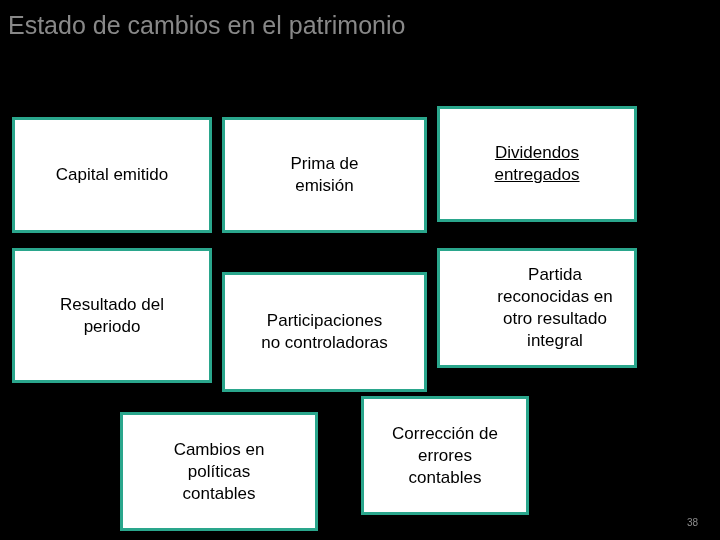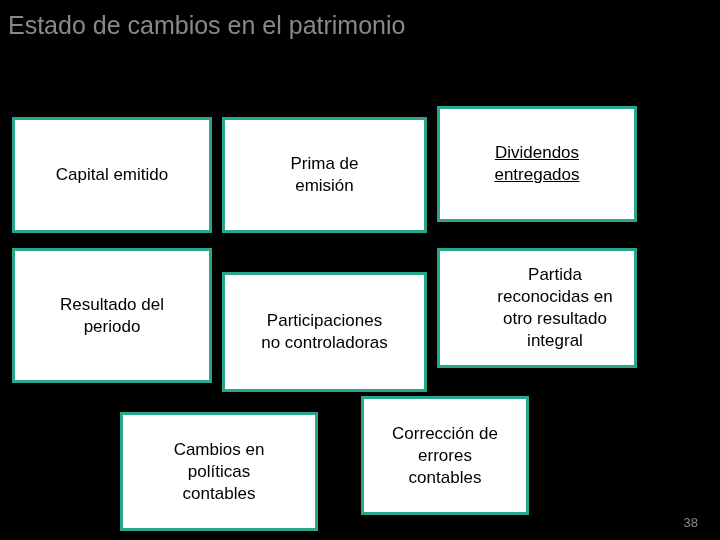--- a/index.html
+++ b/index.html
@@ -66,21 +66,21 @@
   #box-partida-integral  { left: 437px; top: 248px; width: 200px; height: 120px; padding-left: 36px; }
 
   
   #box-cambios-politicas { left: 120px; top: 384px; width: 198px; height: 119px; margin-top: 28px; }
   #box-correccion-errores{ left: 333px; top: 396px; width: 168px; height: 119px; margin-left: 28px; }
 
   .page-number {
     position: absolute;
     right: 22px;
     bottom: 12px;
-    font-size: 13px;
+    font-size: 10px;
     line-height: 11px;
     color: #8c8c8c;
   }
 </style>
 </head>
 <body>
 
 <div class="slide">
 
   <div class="slide-title">Estado de cambios en el patrimonio</div>

